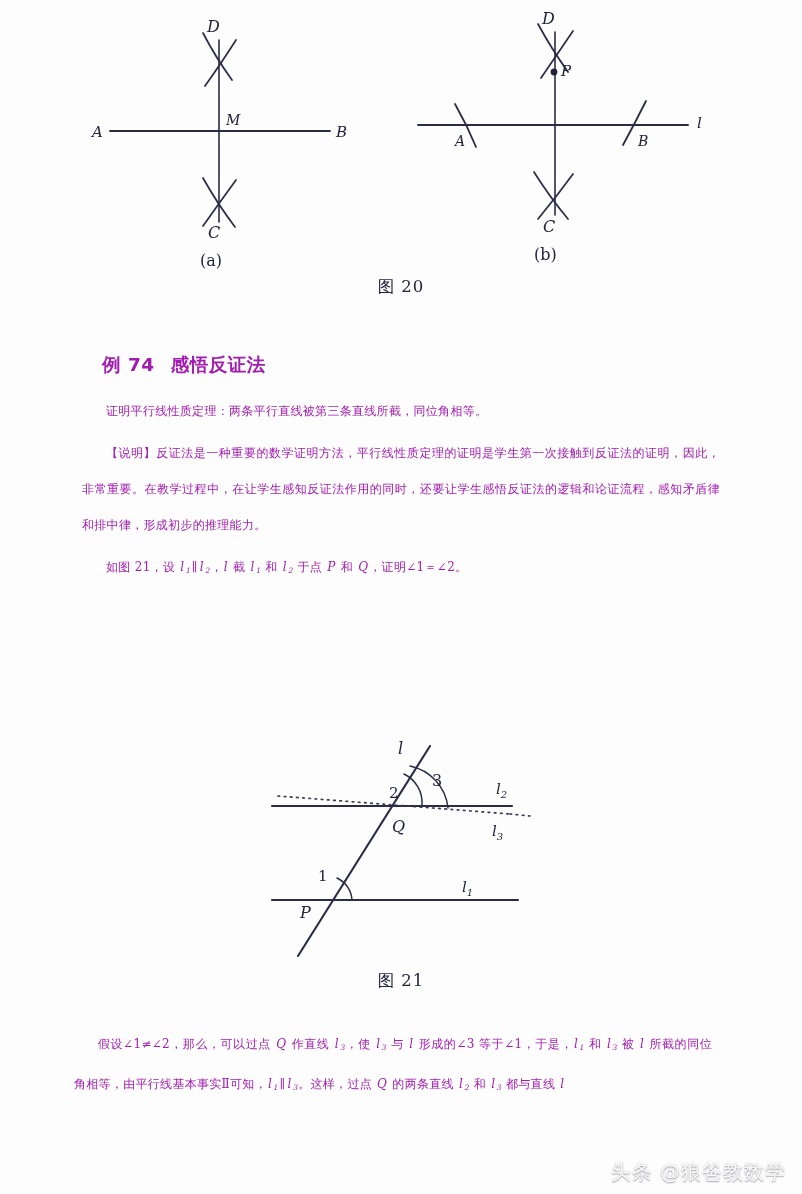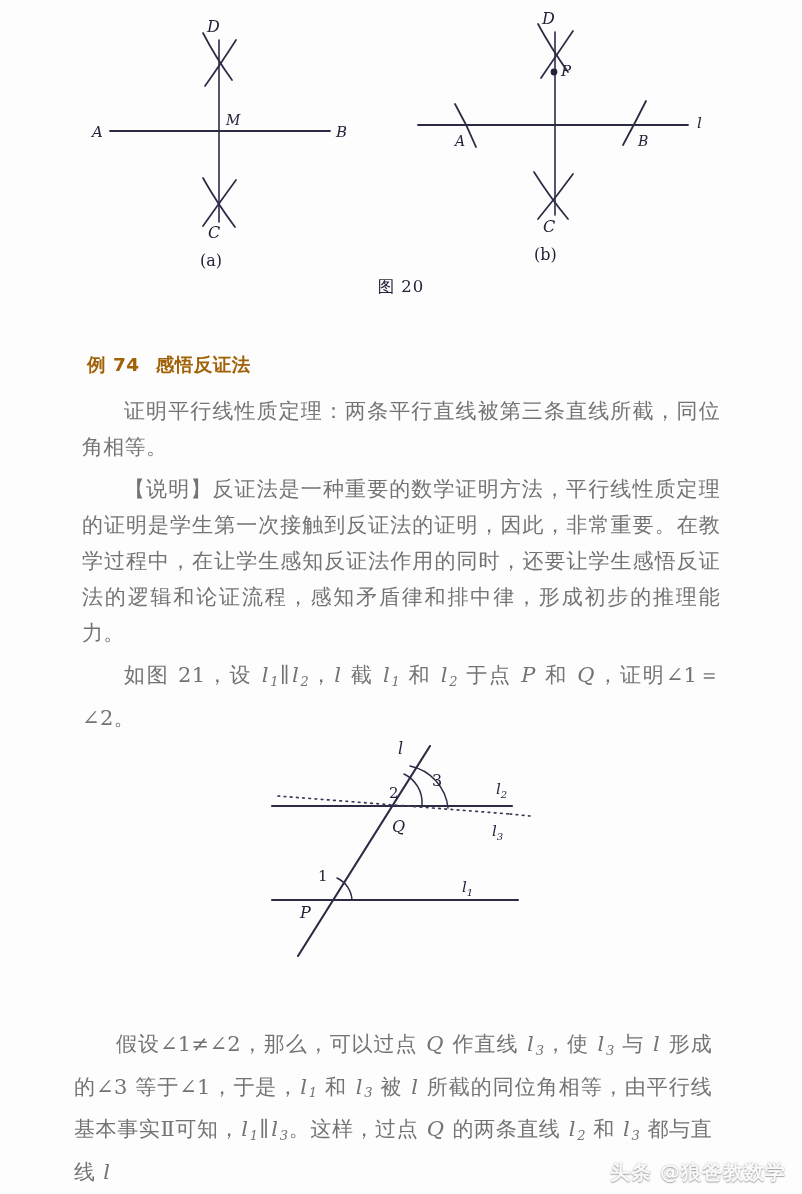--- a/index.html
+++ b/index.html
@@ -46,34 +46,34 @@
   .body-text {
     position: absolute;
     left: 82px;
     top: 352px;
     width: 638px;
   }
   .example-head {
     font-family: "DejaVu Sans", "Liberation Sans", sans-serif;
     font-weight: bold;
     font-size: 18.5px;
-    color: #a16207;
+    color: #a21caf;
     letter-spacing: 0.5px;
-    margin: 0 0 16px 5px;
+    margin: 0 0 16px 20px;
   }
   .example-head .ex-num {
     margin-right: 16px;
   }
   p.para {
     margin: 0 0 6px 0;
-    font-size: 21px;
+    font-size: 12px;
     line-height: 36px;
     text-align: justify;
     text-justify: inter-ideograph;
-    color: #737373;
+    color: #a21caf;
     letter-spacing: 0.3px;
   }
   p.indent {
     text-indent: 2em;
   }
   .mi {
     font-family: "DejaVu Serif", "Liberation Serif", serif;
     font-style: italic;
     padding: 0 1px;
   }
@@ -111,21 +111,21 @@
     top: 1026px;
     width: 638px;
   }
 
   
   .watermark {
     position: absolute;
     right: 16px;
     bottom: 8px;
     font-family: "DejaVu Sans", "Liberation Sans", sans-serif;
-    font-weight: bold;
+    font-weight: normal;
     font-size: 20px;
     color: rgba(255,255,255,0.94);
     text-shadow: 0 0 2px rgba(120,120,130,0.55), 0 1px 1px rgba(90,90,100,0.45);
     letter-spacing: 1px;
     white-space: nowrap;
     pointer-events: none;
   }
   svg { display: block; }
   .stroke { stroke: #2b2b45; fill: none; stroke-linecap: round; }
   .lbl {
@@ -232,20 +232,21 @@
       <text class="lbl-up" x="389" y="80" font-size="15">2</text>
       <text class="lbl-up" x="432" y="68" font-size="16">3</text>
       <text class="lbl-up" x="318" y="163" font-size="15">1</text>
       <text class="lbl" x="392" y="114" font-size="16">Q</text>
       <text class="lbl" x="300" y="200" font-size="16">P</text>
 
       <text class="lbl" x="496" y="76" font-size="15">l<tspan font-size="10" dy="4">2</tspan></text>
       <text class="lbl" x="492" y="118" font-size="15">l<tspan font-size="10" dy="4">3</tspan></text>
       <text class="lbl" x="462" y="174" font-size="15">l<tspan font-size="10" dy="4">1</tspan></text>
     </svg>
+    <div class="fig21-caption">图 21</div>
   </div>
 
   <div class="bottom-text">
     <p class="para indent"><span>假设∠1≠∠2，那么，可以过点 </span><span class="mi">Q</span><span> 作直线 </span><span class="mi">l</span><sub class="sb">3</sub><span>，使 </span><span class="mi">l</span><sub class="sb">3</sub><span> 与 </span><span class="mi">l</span><span> 形成的∠3 等于∠1，于是，</span><span class="mi">l</span><sub class="sb">1</sub><span> 和 </span><span class="mi">l</span><sub class="sb">3</sub><span> 被 </span><span class="mi">l</span><span> 所截的同位角相等，由平行线基本事实Ⅱ可知，</span><span class="mi">l</span><sub class="sb">1</sub><span class="op">∥</span><span class="mi">l</span><sub class="sb">3</sub><span>。这样，过点 </span><span class="mi">Q</span><span> 的两条直线 </span><span class="mi">l</span><sub class="sb">2</sub><span> 和 </span><span class="mi">l</span><sub class="sb">3</sub><span> 都与直线 </span><span class="mi">l</span></p>
   </div>
 
   <div class="watermark">头条 @狼爸教数学</div>
 
 </div>
 

